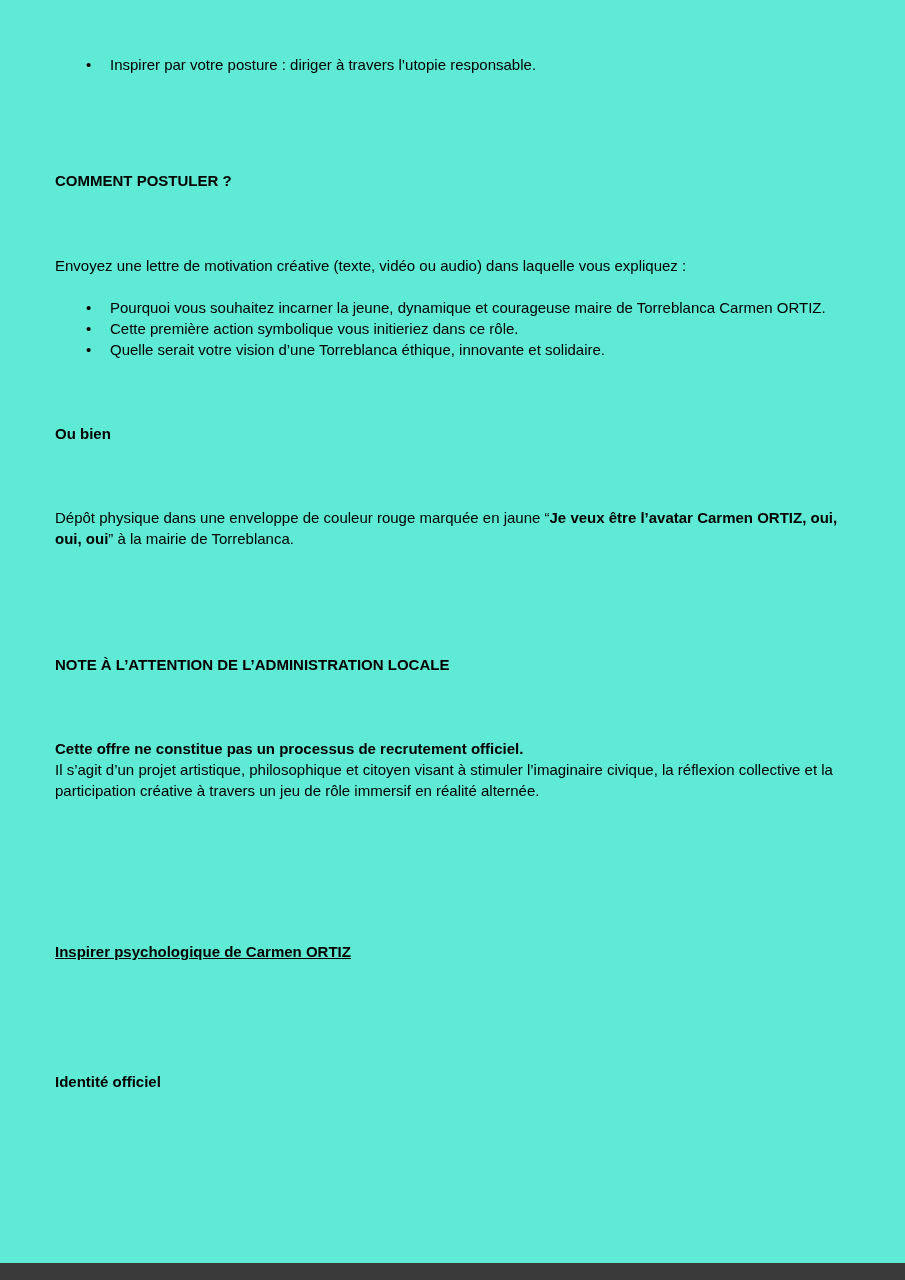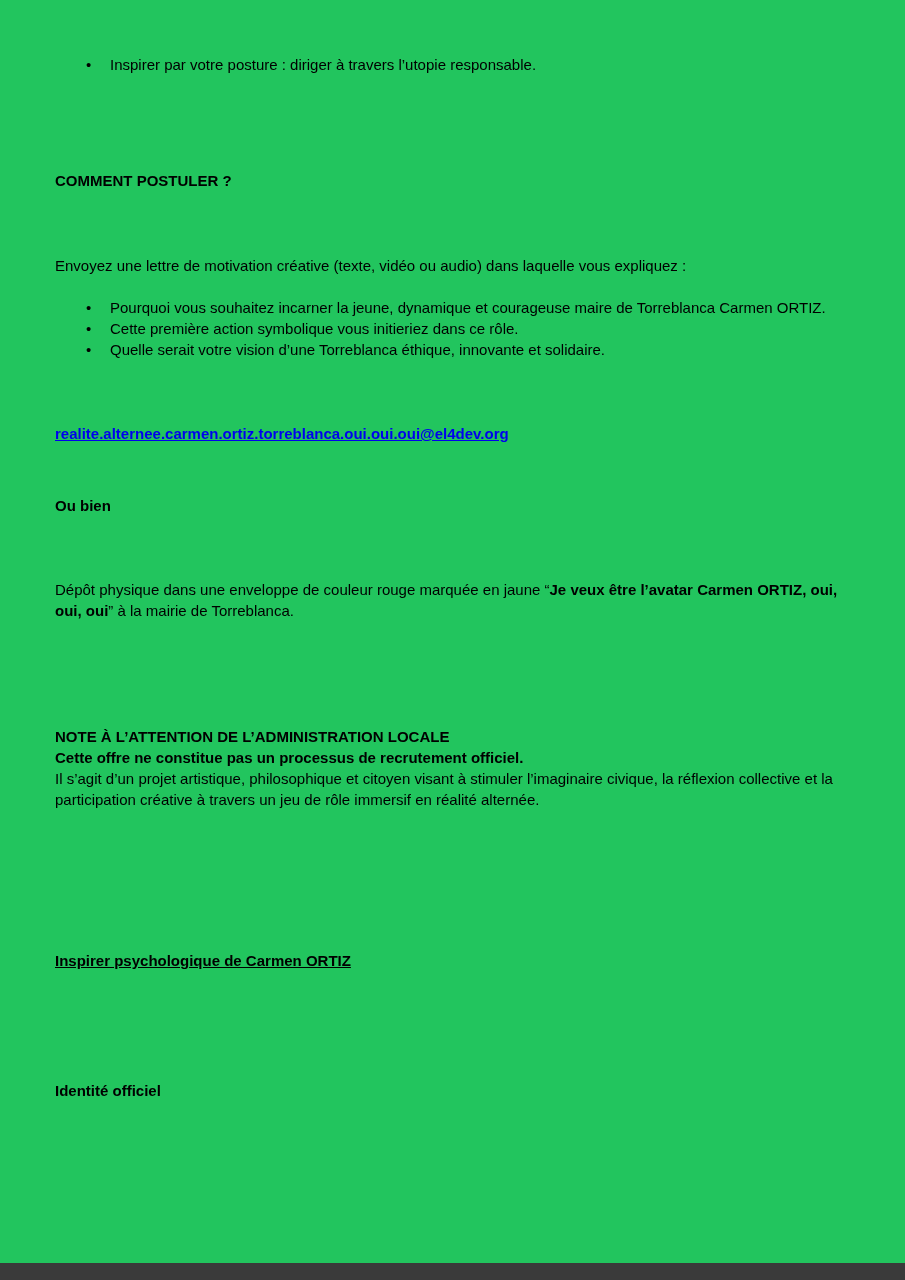--- a/index.html
+++ b/index.html
@@ -1,20 +1,20 @@
 <!DOCTYPE html>
 <html><head>
 <meta charset="utf-8">
 <style>
   * { margin:0; padding:0; box-sizing:border-box; }
   html,body { background:#ffffff; }
   .page {
     position:relative;
     width:905px; height:1280px;
-    background:#22c55e;
+    background:#5eead4;
     color:#000000;
     font-family:"Liberation Sans", sans-serif;
     font-size:15px;
     line-height:21px;
     padding:54px 66px 0 55px;
     overflow:hidden;
   }
   ul.bullets { list-style:none; }
   ul.bullets li { position:relative; padding-left:55px; }
   ul.bullets li::before {
@@ -30,21 +30,21 @@
   .email-link {
     color:#0000ee;
     font-weight:bold;
     text-decoration:underline;
     cursor:pointer;
     display:inline-block;
   }
   .or-label          { margin-top:51px; font-weight:bold; }
   .depot-para        { margin-top:63px; }
   .heading-note      { margin-top:105px; font-weight:bold; }
-  .note-block        { }
+  .note-block        { margin-top:63px; }
   .note-bold-line    { font-weight:bold; }
   .heading-portrait  { margin-top:140px; font-weight:bold; text-decoration:underline; }
   .heading-identity  { margin-top:109px; font-weight:bold; }
   .viewer-edge {
     position:absolute; left:0; right:0; bottom:0;
     height:17px;
     background:#3a3a3a;
   }
 </style>
 </head>
@@ -60,21 +60,20 @@
 
   <p class="intro-para">Envoyez une lettre de motivation créative (texte, vidéo ou audio) dans laquelle vous expliquez :</p>
 
   <ul class="bullets apply-list">
     <li>Pourquoi vous souhaitez incarner la jeune, dynamique et courageuse maire de Torreblanca Carmen ORTIZ.</li>
     <li>Cette première action symbolique vous initieriez dans ce rôle.</li>
     <li>Quelle serait votre vision d’une Torreblanca éthique, innovante et solidaire.</li>
   </ul>
 
   <div class="send-block">
-    <a class="email-link">realite.alternee.carmen.ortiz.torreblanca.oui.oui.oui@el4dev.org</a>
   </div>
 
   <p class="or-label">Ou bien</p>
 
   <p class="depot-para">
     <span>Dépôt physique dans une enveloppe de couleur rouge marquée en jaune “</span><strong>Je veux être l’avatar Carmen ORTIZ, oui, oui, oui</strong><span>” à la mairie de Torreblanca.</span>
   </p>
 
   <p class="heading-note">NOTE À L’ATTENTION DE L’ADMINISTRATION LOCALE</p>
 

